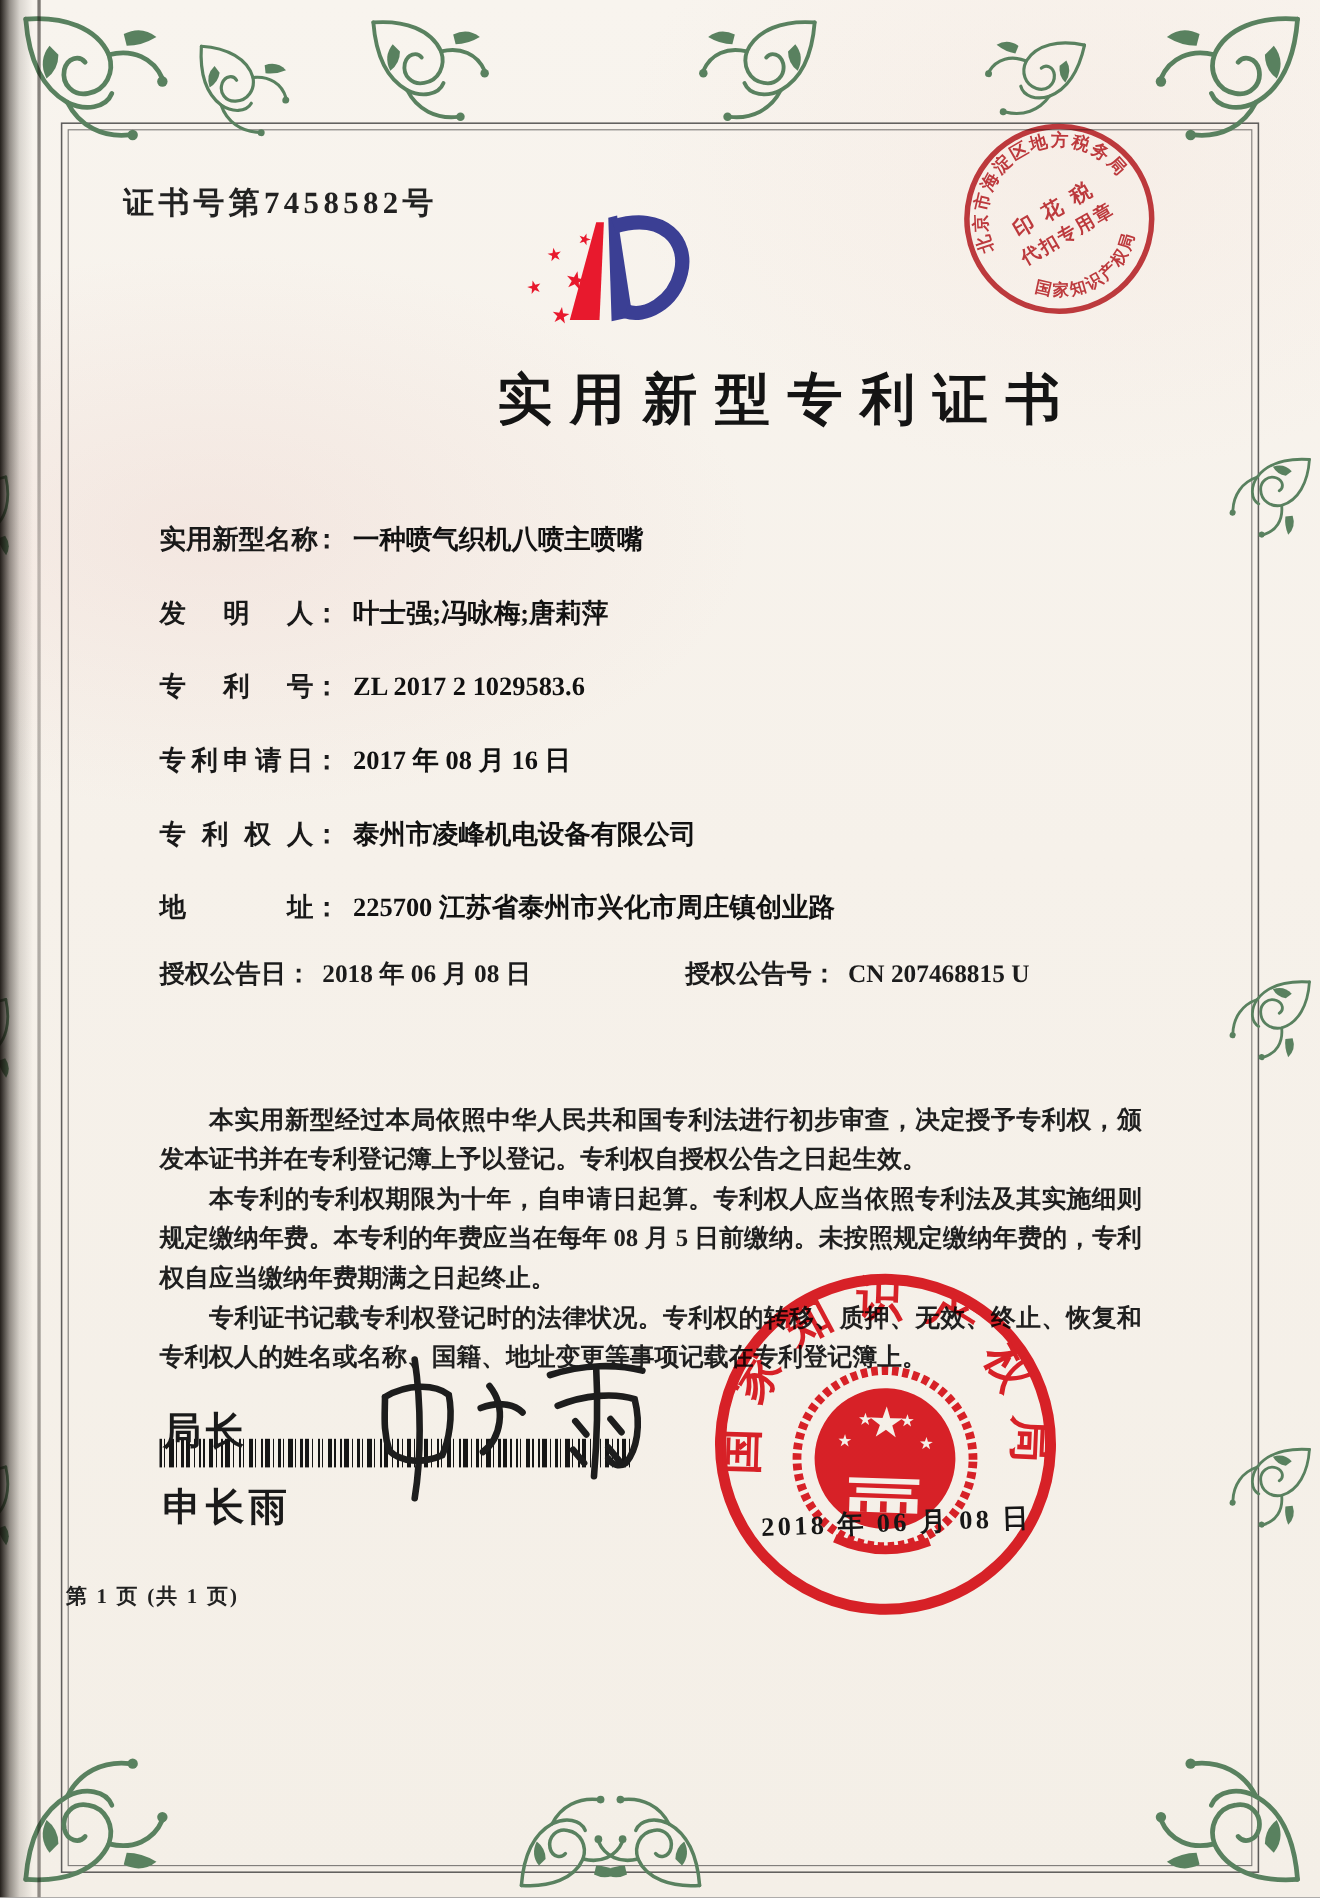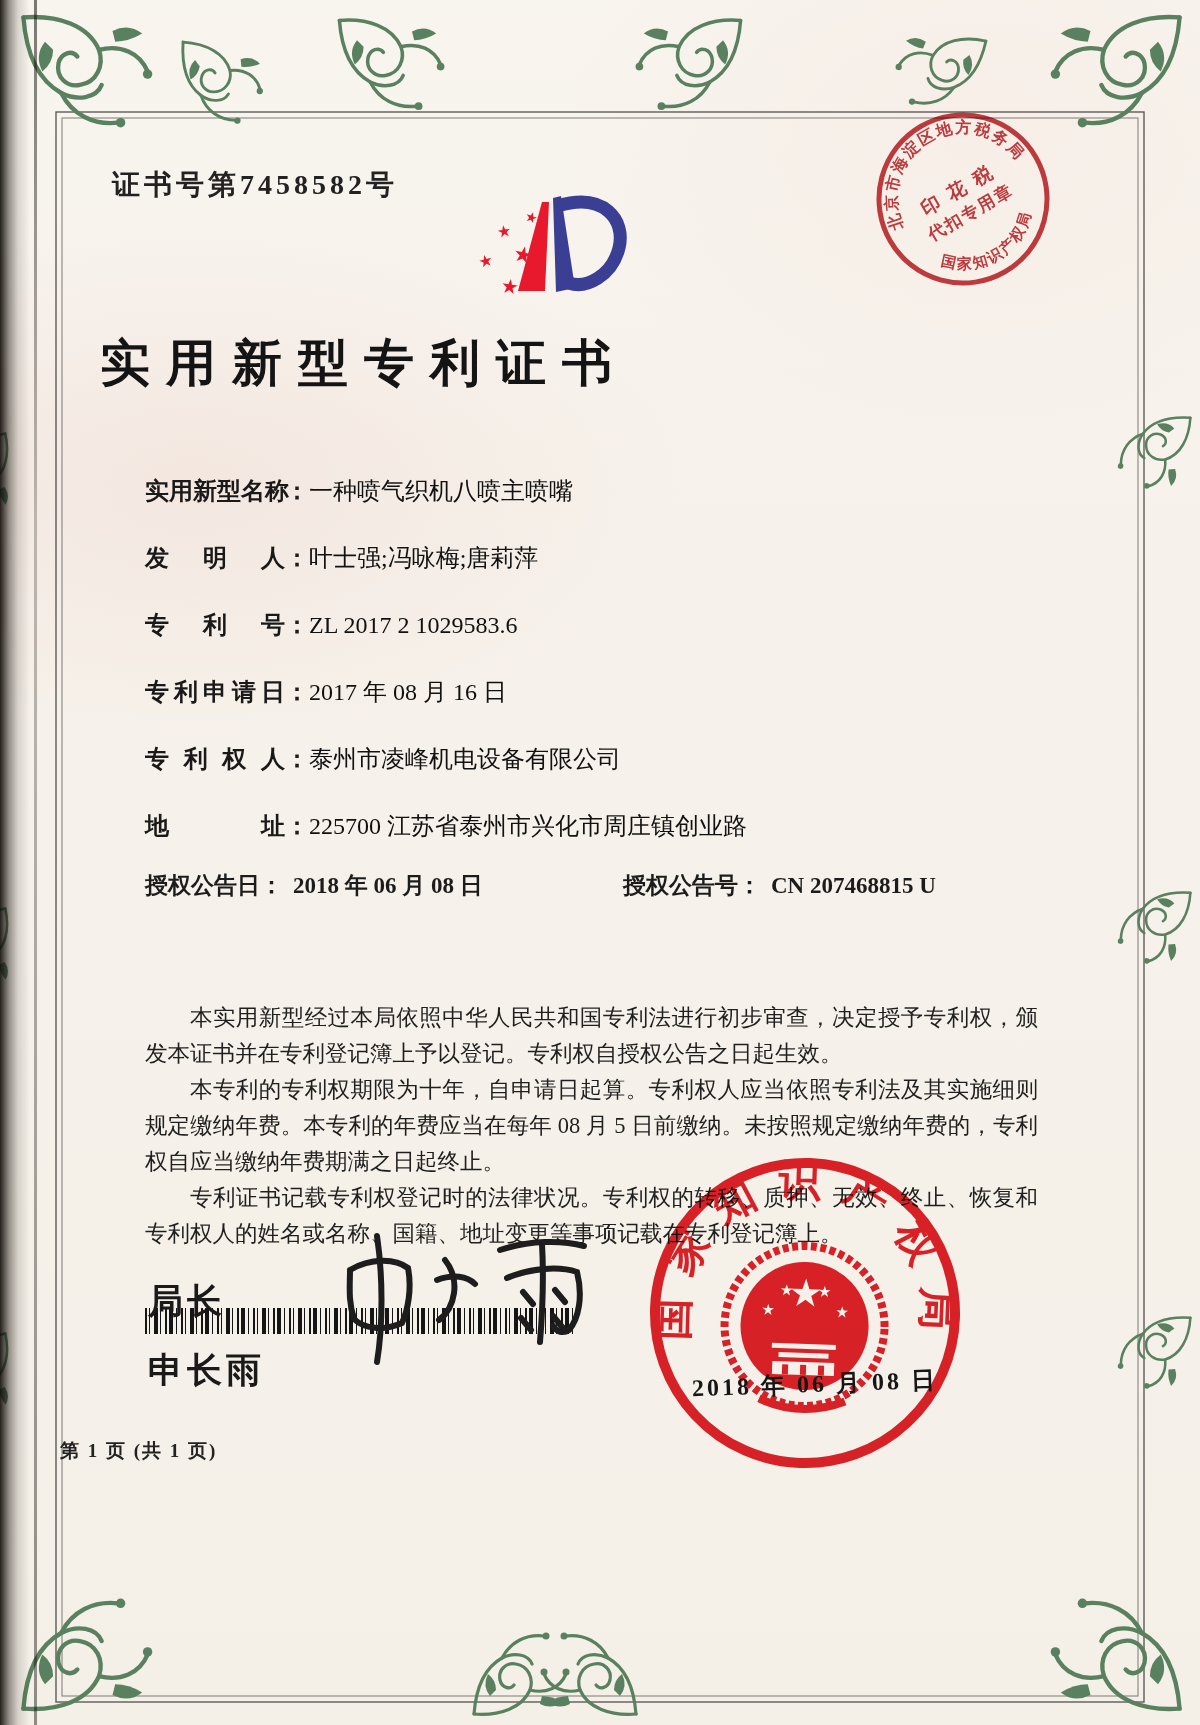--- a/index.html
+++ b/index.html
@@ -34,44 +34,44 @@
     z-index:5;
   }
   .logo{position:absolute;left:452px;top:176px;z-index:5;}
   .tax-stamp{
     position:absolute;left:868px;top:104px;z-index:6;
     transform:rotate(-30deg);
     mix-blend-mode:multiply;opacity:.95;
   }
   .title{
     position:absolute;left:100px;top:330px;width:880px;margin:0;
-    text-align:left;font-size:50px;font-weight:700;letter-spacing:16px;
+    text-align:right;font-size:50px;font-weight:700;letter-spacing:16px;
     color:#141414;z-index:5;
   }
   .fields{
     position:absolute;left:145px;top:478px;width:900px;z-index:5;
     display:flex;flex-direction:column;gap:41px;
   }
   .field-row{font-size:24px;line-height:26px;white-space:nowrap;}
   .flabel{
     display:inline-block;width:140px;vertical-align:bottom;
     text-align:justify;text-align-last:justify;font-weight:600;color:#191919;
   }
   .fcolon{font-weight:600;}
-  .fvalue{margin-left:0;font-weight:400;color:#111;}
+  .fvalue{margin-left:12px;font-weight:700;color:#111;}
   .grant-row{
     position:absolute;left:145px;top:870px;width:900px;z-index:5;
     display:flex;font-size:23px;white-space:nowrap;
   }
   .grant-left{flex:0 0 478px;}
   .grant-label{font-weight:600;}
   .grant-value{margin-left:10px;font-weight:600;}
   .body-text{
     position:absolute;left:145px;top:1000px;width:893px;z-index:5;
-    font-size:22.5px;line-height:36px;color:#1f1f1f;font-weight:400;
+    font-size:22.5px;line-height:36px;color:#1f1f1f;font-weight:700;
   }
   .body-text p{margin:0;text-indent:2em;text-align:justify;}
   .barcode{
     position:absolute;left:145px;top:1308px;width:428px;height:26px;z-index:5;
     background:repeating-linear-gradient(90deg,
       #151515 0 2px, transparent 2px 4px,
       #151515 4px 5px, transparent 5px 9px,
       #151515 9px 13px, transparent 13px 15px,
       #151515 15px 16px, transparent 16px 20px,
       #151515 20px 22px, transparent 22px 24px,

